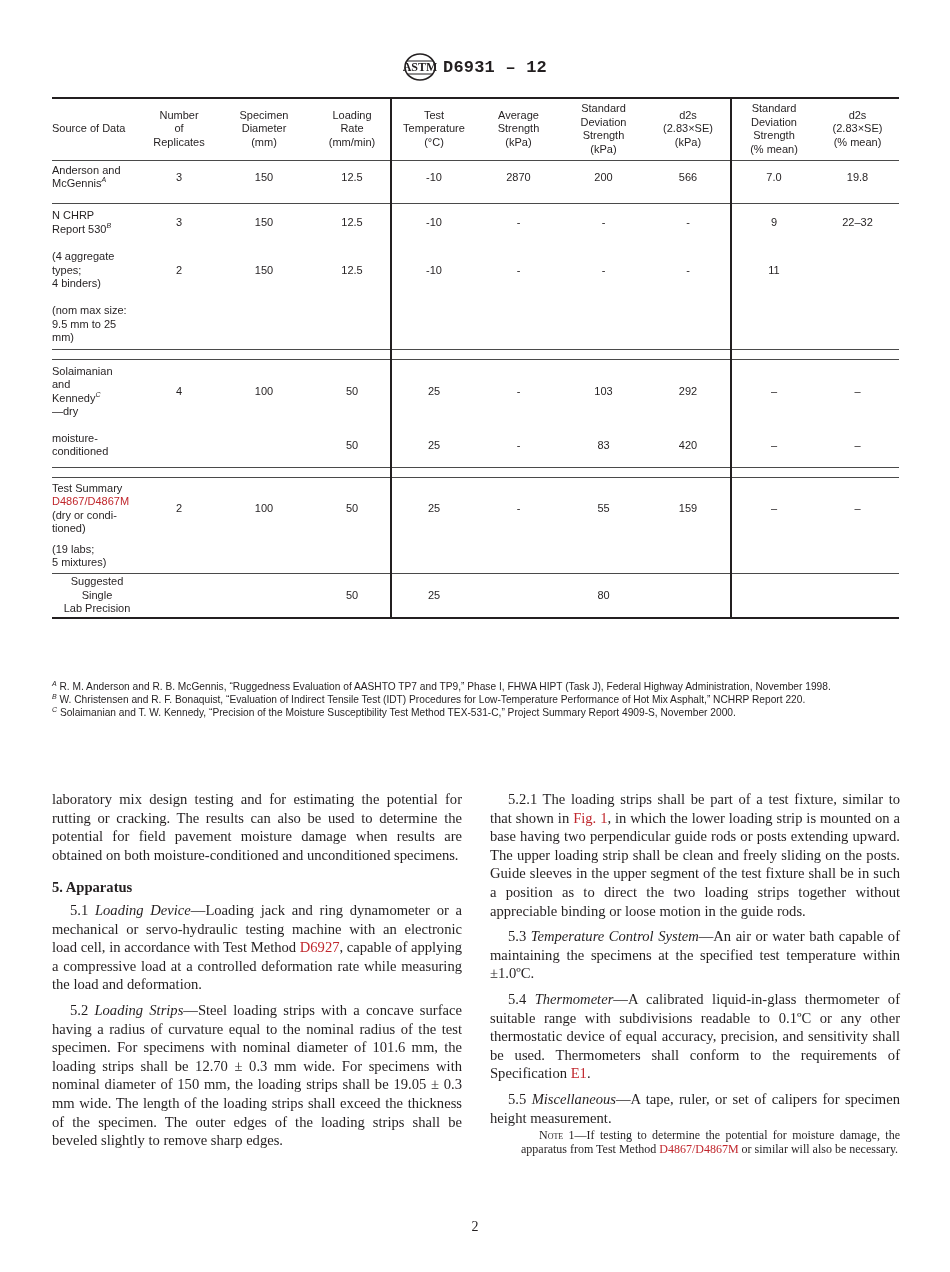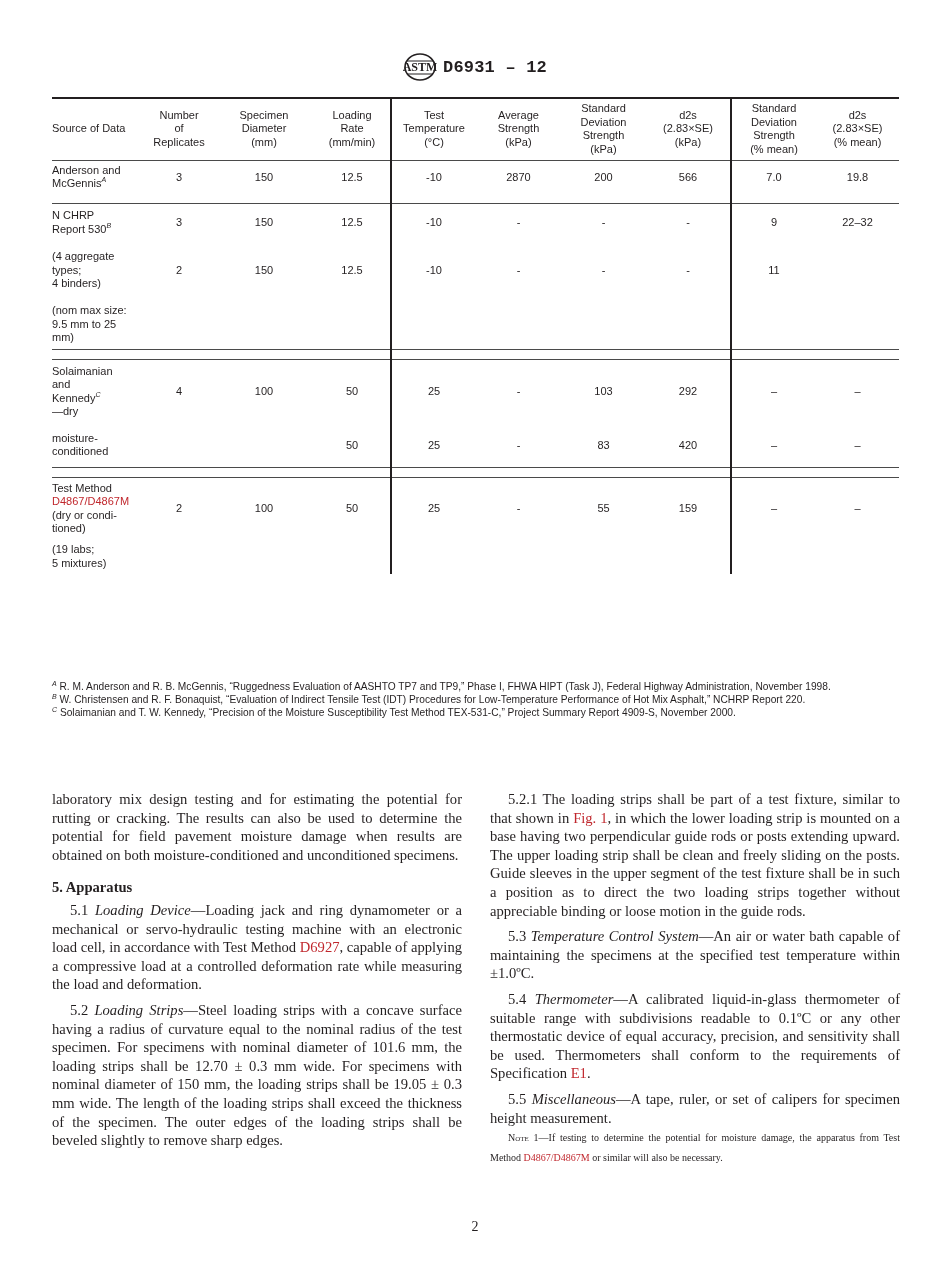--- a/index.html
+++ b/index.html
@@ -29,21 +29,21 @@
   .footnotes sup { font-size:7px; vertical-align:4px; }
 
   .col { position:absolute; top:790px; width:410px; font-size:14.6px; line-height:18.6px; text-align:justify; color:#231f20; }
   .col.left { left:52px; }
   .col.right { left:490px; }
   .col p { margin-bottom:7px; }
   .col p.indent { text-indent:18px; }
   .col p.cont { text-indent:0; }
   .col h2 { font-size:14.6px; font-weight:bold; margin:14px 0 4px; }
   .col .it { font-style:italic; }
-  .note { font-size:10px; line-height:20px; text-indent:18px; text-align:justify; margin-top:-2px; }
+  .note { font-size:12px; line-height:14px; text-indent:18px; text-align:justify; margin-top:-2px;margin-left:31px; }
   .smallcaps { font-variant:small-caps; }
 
   .pagenum { position:absolute; top:1219px; left:0; width:950px; text-align:center; font-size:14px; color:#231f20; }
 </style>
 </head>
 <body>
 
 <div class="header">
   <svg class="logo" viewBox="0 0 34 30">
     <ellipse cx="17" cy="15" rx="15" ry="13" fill="none" stroke="#231f20" stroke-width="1.6"></ellipse>
@@ -181,21 +181,21 @@
           <td class="vdiv"></td>
           <td></td>
           <td></td>
           <td></td>
           <td class="vdiv"></td>
           <td></td>
           <td></td>
       </tr>
 
       <tr style="height:62px">
-        <td class="src"><span class="ml">Test Method</span><br><span class="link">D4867/D4867M</span><br><span class="ml">(dry or condi-<br>tioned)</span></td>
+        <td class="src"><span class="ml">Test Summary</span><br><span class="link">D4867/D4867M</span><br><span class="ml">(dry or condi-<br>tioned)</span></td>
         <td>2</td>
         <td>100</td>
         <td class="vdiv">50</td>
         <td>25</td>
         <td>-</td>
         <td>55</td>
         <td class="vdiv">159</td>
         <td>–</td>
         <td>–</td>
       </tr>
@@ -206,20 +206,32 @@
           <td></td>
           <td class="vdiv"></td>
           <td></td>
           <td></td>
           <td></td>
           <td class="vdiv"></td>
           <td></td>
           <td></td>
       </tr>
 
+      <tr class="sep-top last" style="height:44px">
+        <td class="src center"><span class="ml">Suggested<br>Single<br>Lab Precision</span></td>
+        <td></td>
+        <td></td>
+        <td class="vdiv">50</td>
+        <td>25</td>
+        <td></td>
+        <td>80</td>
+        <td class="vdiv"></td>
+        <td></td>
+        <td></td>
+      </tr>
     </tbody>
   </table>
 </div>
 
 <div class="footnotes">
   <div><sup>A</sup> <span>R. M. Anderson and R. B. McGennis, “Ruggedness Evaluation of AASHTO TP7 and TP9,” Phase I, FHWA HIPT (Task J), Federal Highway Administration, November 1998.</span></div>
   <div><sup>B</sup> <span>W. Christensen and R. F. Bonaquist, “Evaluation of Indirect Tensile Test (IDT) Procedures for Low-Temperature Performance of Hot Mix Asphalt,” NCHRP Report 220.</span></div>
   <div><sup>C</sup> <span>Solaimanian and T. W. Kennedy, “Precision of the Moisture Susceptibility Test Method TEX-531-C,” Project Summary Report 4909-S, November 2000.</span></div>
 </div>
 

